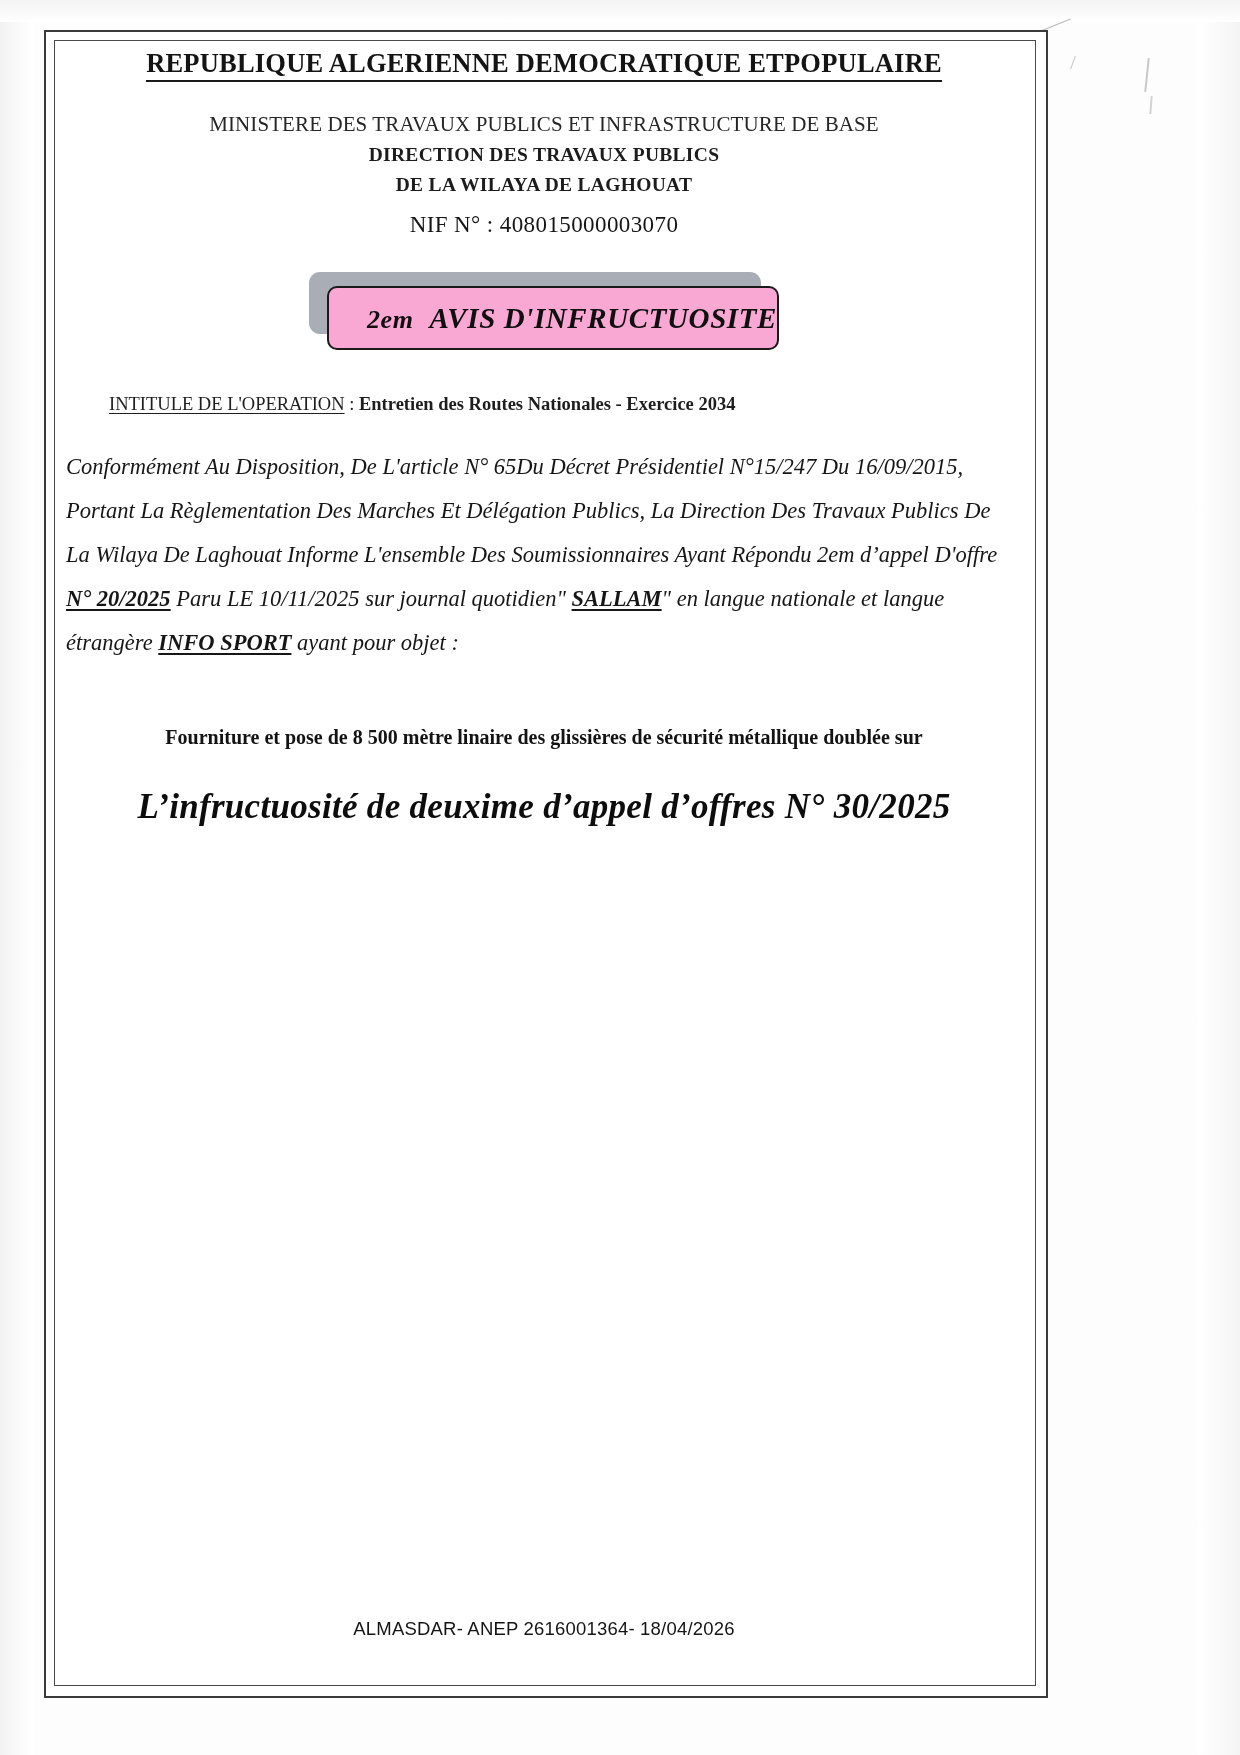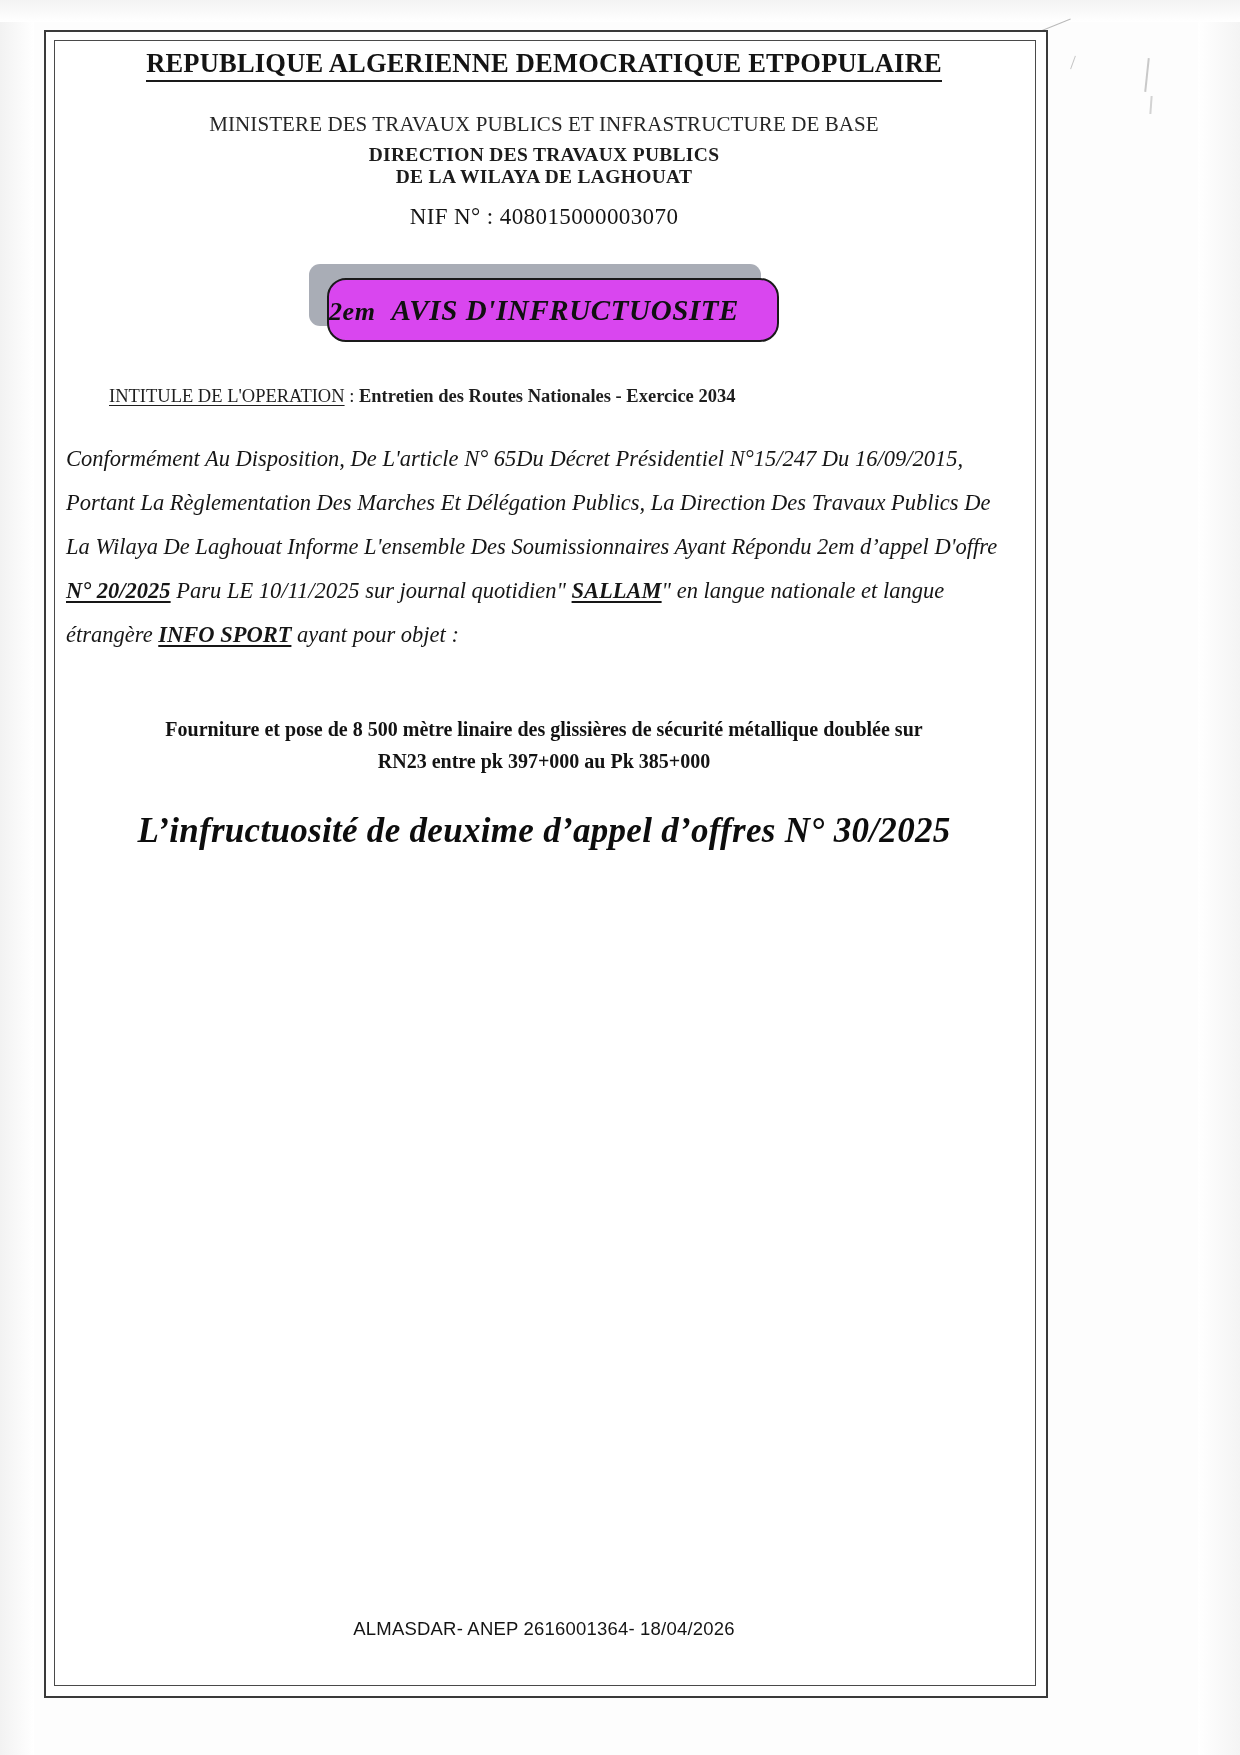--- a/index.html
+++ b/index.html
@@ -130,21 +130,21 @@
     letter-spacing: 0.1px;
   }
   .direction1, .direction2 {
     text-align: center;
     font-size: 19.5px;
     font-weight: bold;
     color: #1c1c1c;
     letter-spacing: 0.3px;
   }
   .direction1 { margin-top: 7px; }
-  .direction2 { margin-top: 0; text-align: center; }
+  .direction2 { margin-top: 8px; text-align: center; }
 
   .nif {
     text-align: center;
     font-size: 23px;
     margin-top: 16px;
     color: #151515;
     letter-spacing: 0.4px;
   }
 
   
@@ -161,25 +161,25 @@
     height: 62px;
     background: #a9adb6;
     border-radius: 11px;
   }
   .title-box {
     position: absolute;
     left: 18px; top: 14px;
     width: 448px;
     height: 60px;
     border: 2.6px solid #1a1a1a;
-    border-radius: 19px;
-    background: #d946ef;
+    border-radius: 10px;
+    background: #f9a8d4;
     display: flex;
     align-items: center;
-    justify-content: flex-start;
+    justify-content: flex-end;
   }
   .title-box-text {
     font-style: italic;
     font-weight: bold;
     font-size: 29px;
     letter-spacing: 0.6px;
     color: #101010;
     white-space: nowrap;
   }
   .title-box-text .prefix {
@@ -295,21 +295,20 @@
     <div class="intitule">
       <span class="label">INTITULE  DE L'OPERATION</span><span> : </span><span class="value">Entretien des Routes Nationales - Exercice 2034</span>
     </div>
 
     <div class="body-para">
       <span>Conformément Au Disposition, De L'article N°  65Du Décret Présidentiel N°15/247 Du 16/09/2015, Portant La Règlementation Des Marches Et Délégation Publics, La Direction Des Travaux Publics De La Wilaya De Laghouat Informe L'ensemble Des Soumissionnaires Ayant Répondu 2em d’appel D'offre </span><span class="u">N° 20/2025</span><span> Paru LE </span><b>10/11/2025</b><span> sur journal quotidien" </span><span class="u">SALLAM</span><span>" en langue nationale et langue étrangère </span><span class="u">INFO SPORT</span><span> ayant pour objet :</span>
     </div>
 
     <div class="object-block">
       <div>Fourniture et pose de 8 500 mètre linaire  des glissières de sécurité métallique doublée sur</div>
-      <div>RN23 entre  pk 397+000 au Pk 385+000</div>
     </div>
 
     <div class="big-statement">L’infructuosité de deuxime  d’appel d’offres N° 30/2025</div>
 
     <div class="footer-anep">ALMASDAR- ANEP 2616001364- 18/04/2026</div>
 
   </div>
 </div>
 
 </body></html>

